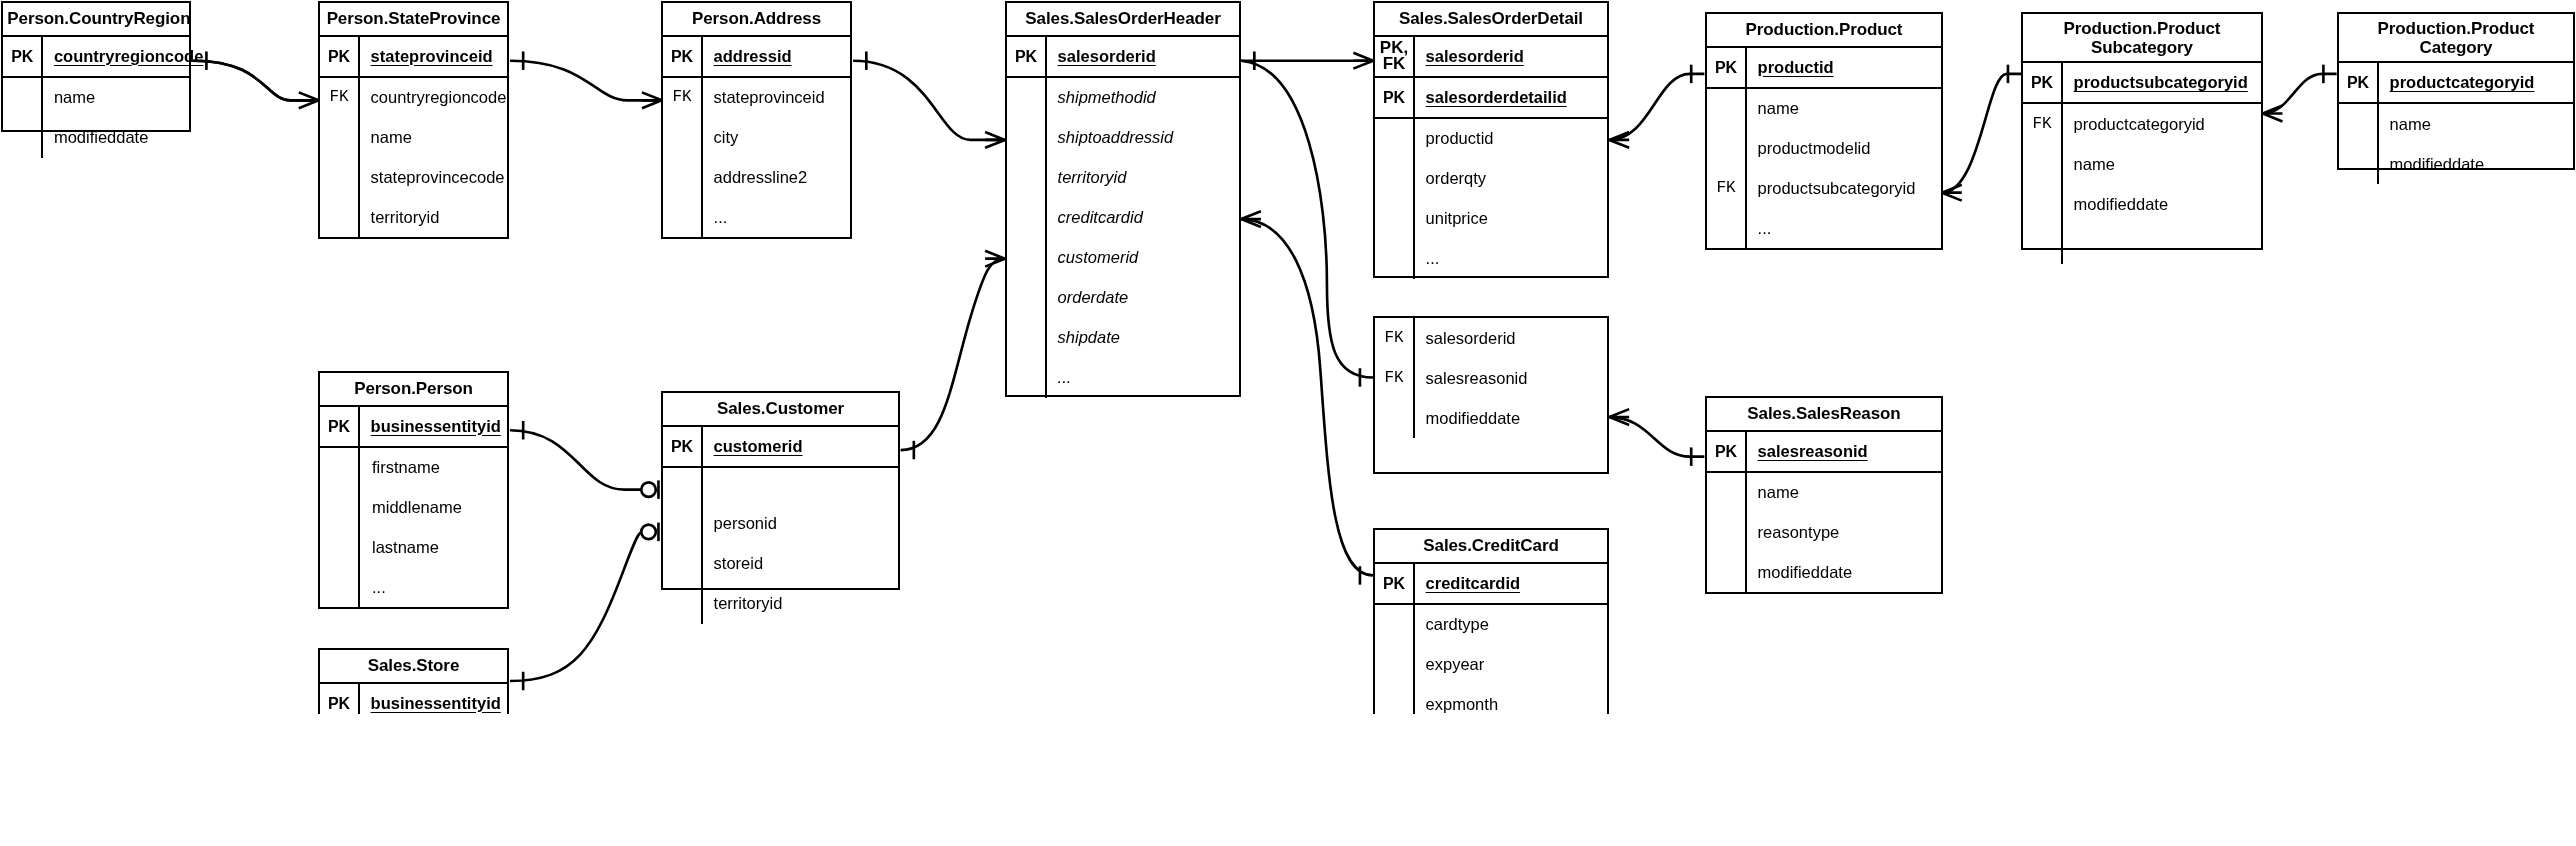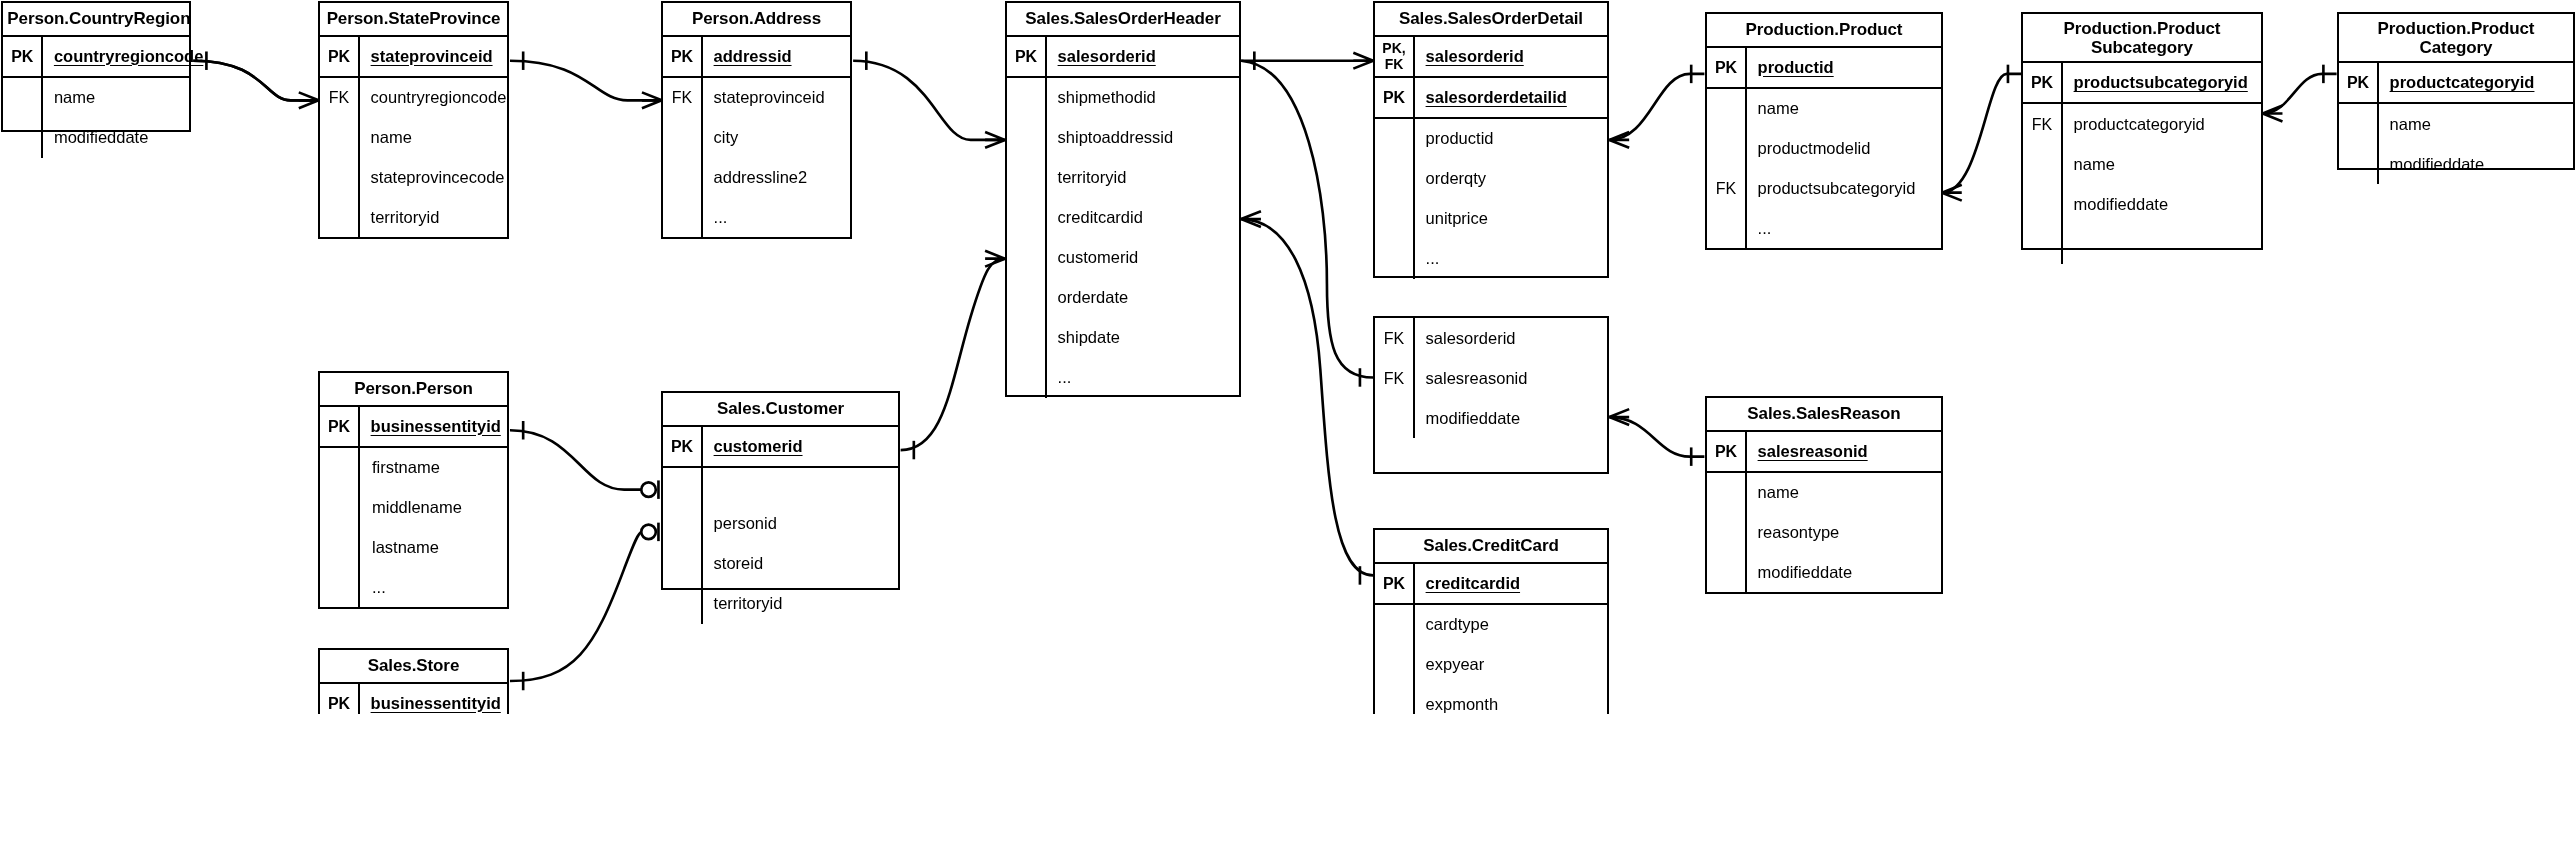--- a/index.html
+++ b/index.html
@@ -40,22 +40,22 @@
     box-sizing:border-box;
     display:flex;
     align-items:center;
     justify-content:center;
     font-size:16px;
     font-weight:bold;
     color:#000;
     line-height:17px;
     text-align:center;
   }
-  .key-cell.fk{font-weight:normal;}
-  .key-cell.stacked{font-size:14px;line-height:16.5px;}
+  .key-cell.fk{font-weight:normal;font-family:Liberation Mono, monospace;}
+  .key-cell.stacked{font-size:17px;line-height:16.5px;}
   .name-cell{
     flex:1;
     display:flex;
     align-items:center;
     padding:0 0 0 10.6px;
     font-size:16.5px;
     color:#000;
     box-sizing:border-box;
   }
   .name-cell.pk{font-weight:bold;text-decoration:underline;text-underline-offset:2.6px;}
@@ -232,21 +232,21 @@
           <div class="key-cell fk" style="display: block; padding-top: 0px;">
             <div class="field" style="justify-content: center;"></div>
             <div class="field" style="justify-content: center;"></div>
             <div class="field" style="justify-content: center;"></div>
             <div class="field" style="justify-content: center;"></div>
             <div class="field" style="justify-content: center;"></div>
             <div class="field" style="justify-content: center;"></div>
             <div class="field" style="justify-content: center;"></div>
             <div class="field" style="justify-content: center;"></div>
           </div>
-          <div class="name-cell" style="display: block; align-items: stretch;">
+          <div class="name-cell" style="display: block; align-items: stretch; font-style: italic;">
             <div class="field">shipmethodid</div>
             <div class="field">shiptoaddressid</div>
             <div class="field">territoryid</div>
             <div class="field">creditcardid</div>
             <div class="field">customerid</div>
             <div class="field">orderdate</div>
             <div class="field">shipdate</div>
             <div class="field">...</div>
           </div>
         </div>

